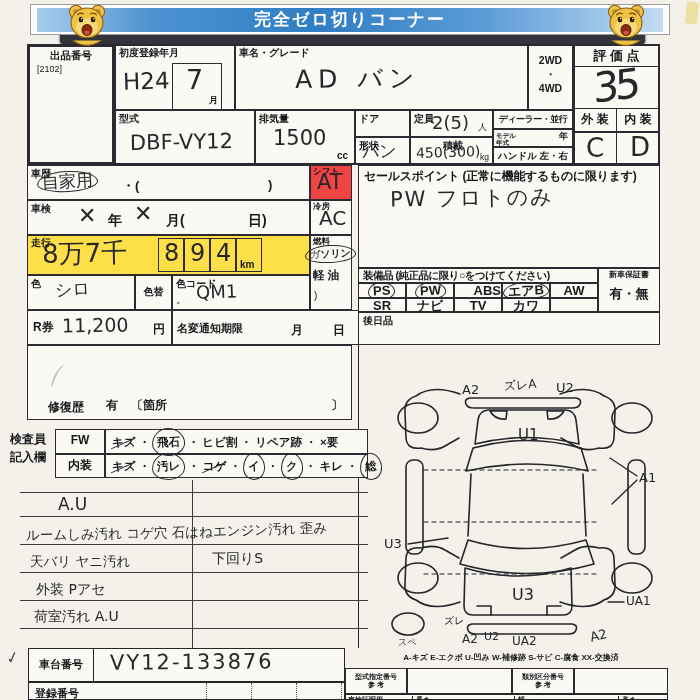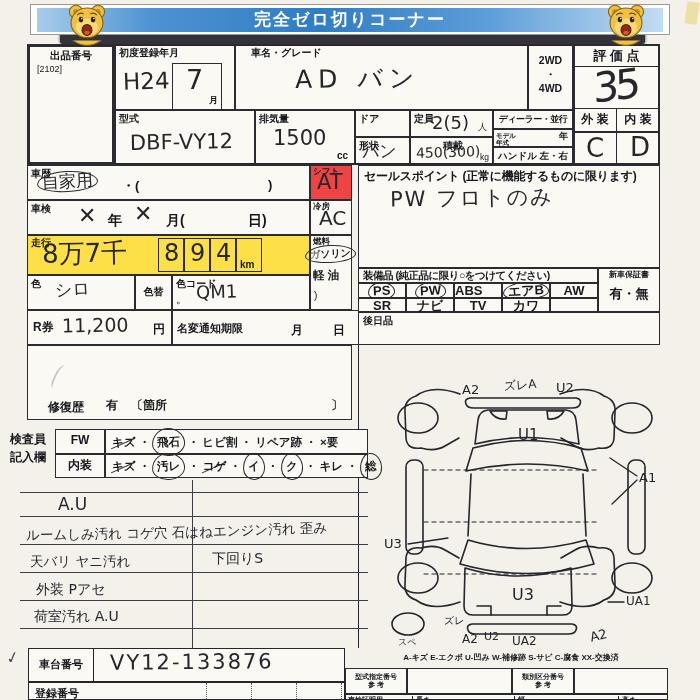--- a/index.html
+++ b/index.html
@@ -82,21 +82,21 @@
 <div class="cell" style="left:115px;top:44px;width:120px;height:66px;">
   <div class="lbl" style="font-size:10px;padding:2px 0 0 3px;">初度登録年月</div>
 </div>
 <div class="hw" style="left:123px;top:70px;font-size:23px;transform:rotate(-2deg);">H24</div>
 <div class="cell" style="left:172px;top:63px;width:50px;height:47px;border-width:1.5px;">
   <span class="pt" style="position:absolute;right:3px;bottom:2px;font-size:9px;font-weight:bold;">月</span>
 </div>
 <div class="hw" style="left:186px;top:66px;font-size:27px;">7</div>
 
 <div class="cell" style="left:235px;top:44px;width:293px;height:66px;">
-  <div class="lbl" style="font-size:10px;padding:2px 0 0 3px;margin-left:12px;">車名・グレード</div>
+  <div class="lbl" style="font-size:10px;padding:2px 0 0 3px;">車名・グレード</div>
 </div>
 <div class="hw" style="left:295px;top:66px;font-size:25px;letter-spacing:6px;transform:rotate(-1deg);">AD バン</div>
 
 <div class="cell" style="left:528px;top:44px;width:45px;height:66px;">
   <div class="pt" style="font-size:10.5px;font-weight:bold;text-align:center;padding-top:8px;line-height:14px;">
     <div>2WD</div>
     <div>・</div>
     <div>4WD</div>
   </div>
 </div>
@@ -248,21 +248,21 @@
 <div class="cell" style="left:358px;top:268px;width:240px;height:15px;background:#faf9f4;">
   <div class="lbl" style="font-size:10.5px;padding:1px 0 0 4px;letter-spacing:-0.5px;">装備品 (純正品に限り○をつけてください)</div>
 </div>
 <div class="cell" style="left:598px;top:268px;width:62px;height:44px;background:#faf9f4;">
   <div class="lbl" style="font-size:8px;text-align:center;padding-top:2px;">新車保証書</div>
   <div class="pt" style="font-size:13px;font-weight:bold;text-align:center;padding-top:5px;">有・無</div>
 </div>
 
 <div class="cell" style="left:358px;top:283px;width:48px;height:15px;background:#faf9f4;text-align:center;font-weight:bold;font-size:13px;line-height:14px;"><span class="circ">PS</span></div>
 <div class="cell" style="left:406px;top:283px;width:48px;height:15px;background:#faf9f4;text-align:center;font-weight:bold;font-size:13px;line-height:14px;"><span class="circ">PW</span></div>
-<div class="cell" style="left:454px;top:283px;width:48px;height:15px;background:#faf9f4;text-align:left;font-weight:bold;font-size:13px;line-height:14px;"><span>ABS</span></div>
+<div class="cell" style="left:454px;top:283px;width:48px;height:15px;background:#faf9f4;text-align:right;font-weight:bold;font-size:13px;line-height:14px;"><span>ABS</span></div>
 <div class="cell" style="left:502px;top:283px;width:48px;height:15px;background:#faf9f4;text-align:center;font-weight:bold;font-size:13px;line-height:14px;"><span class="circ">エアB</span></div>
 <div class="cell" style="left:550px;top:283px;width:48px;height:15px;background:#faf9f4;text-align:center;font-weight:bold;font-size:13px;line-height:14px;"><span>AW</span></div>
 
 <div class="cell" style="left:358px;top:298px;width:48px;height:14px;background:#faf9f4;text-align:center;font-weight:bold;font-size:13px;line-height:13px;"><span>SR</span></div>
 <div class="cell" style="left:406px;top:298px;width:48px;height:14px;background:#faf9f4;text-align:center;font-weight:bold;font-size:13px;line-height:13px;"><span>ナビ</span></div>
 <div class="cell" style="left:454px;top:298px;width:48px;height:14px;background:#faf9f4;text-align:center;font-weight:bold;font-size:13px;line-height:13px;"><span>TV</span></div>
 <div class="cell" style="left:502px;top:298px;width:48px;height:14px;background:#faf9f4;text-align:center;font-weight:bold;font-size:13px;line-height:13px;"><span>カワ</span></div>
 <div class="cell" style="left:550px;top:298px;width:48px;height:14px;background:#faf9f4;"><span></span></div>
 
 <div class="cell" style="left:358px;top:312px;width:302px;height:33px;border-width:1.5px;background:#faf9f4;">

